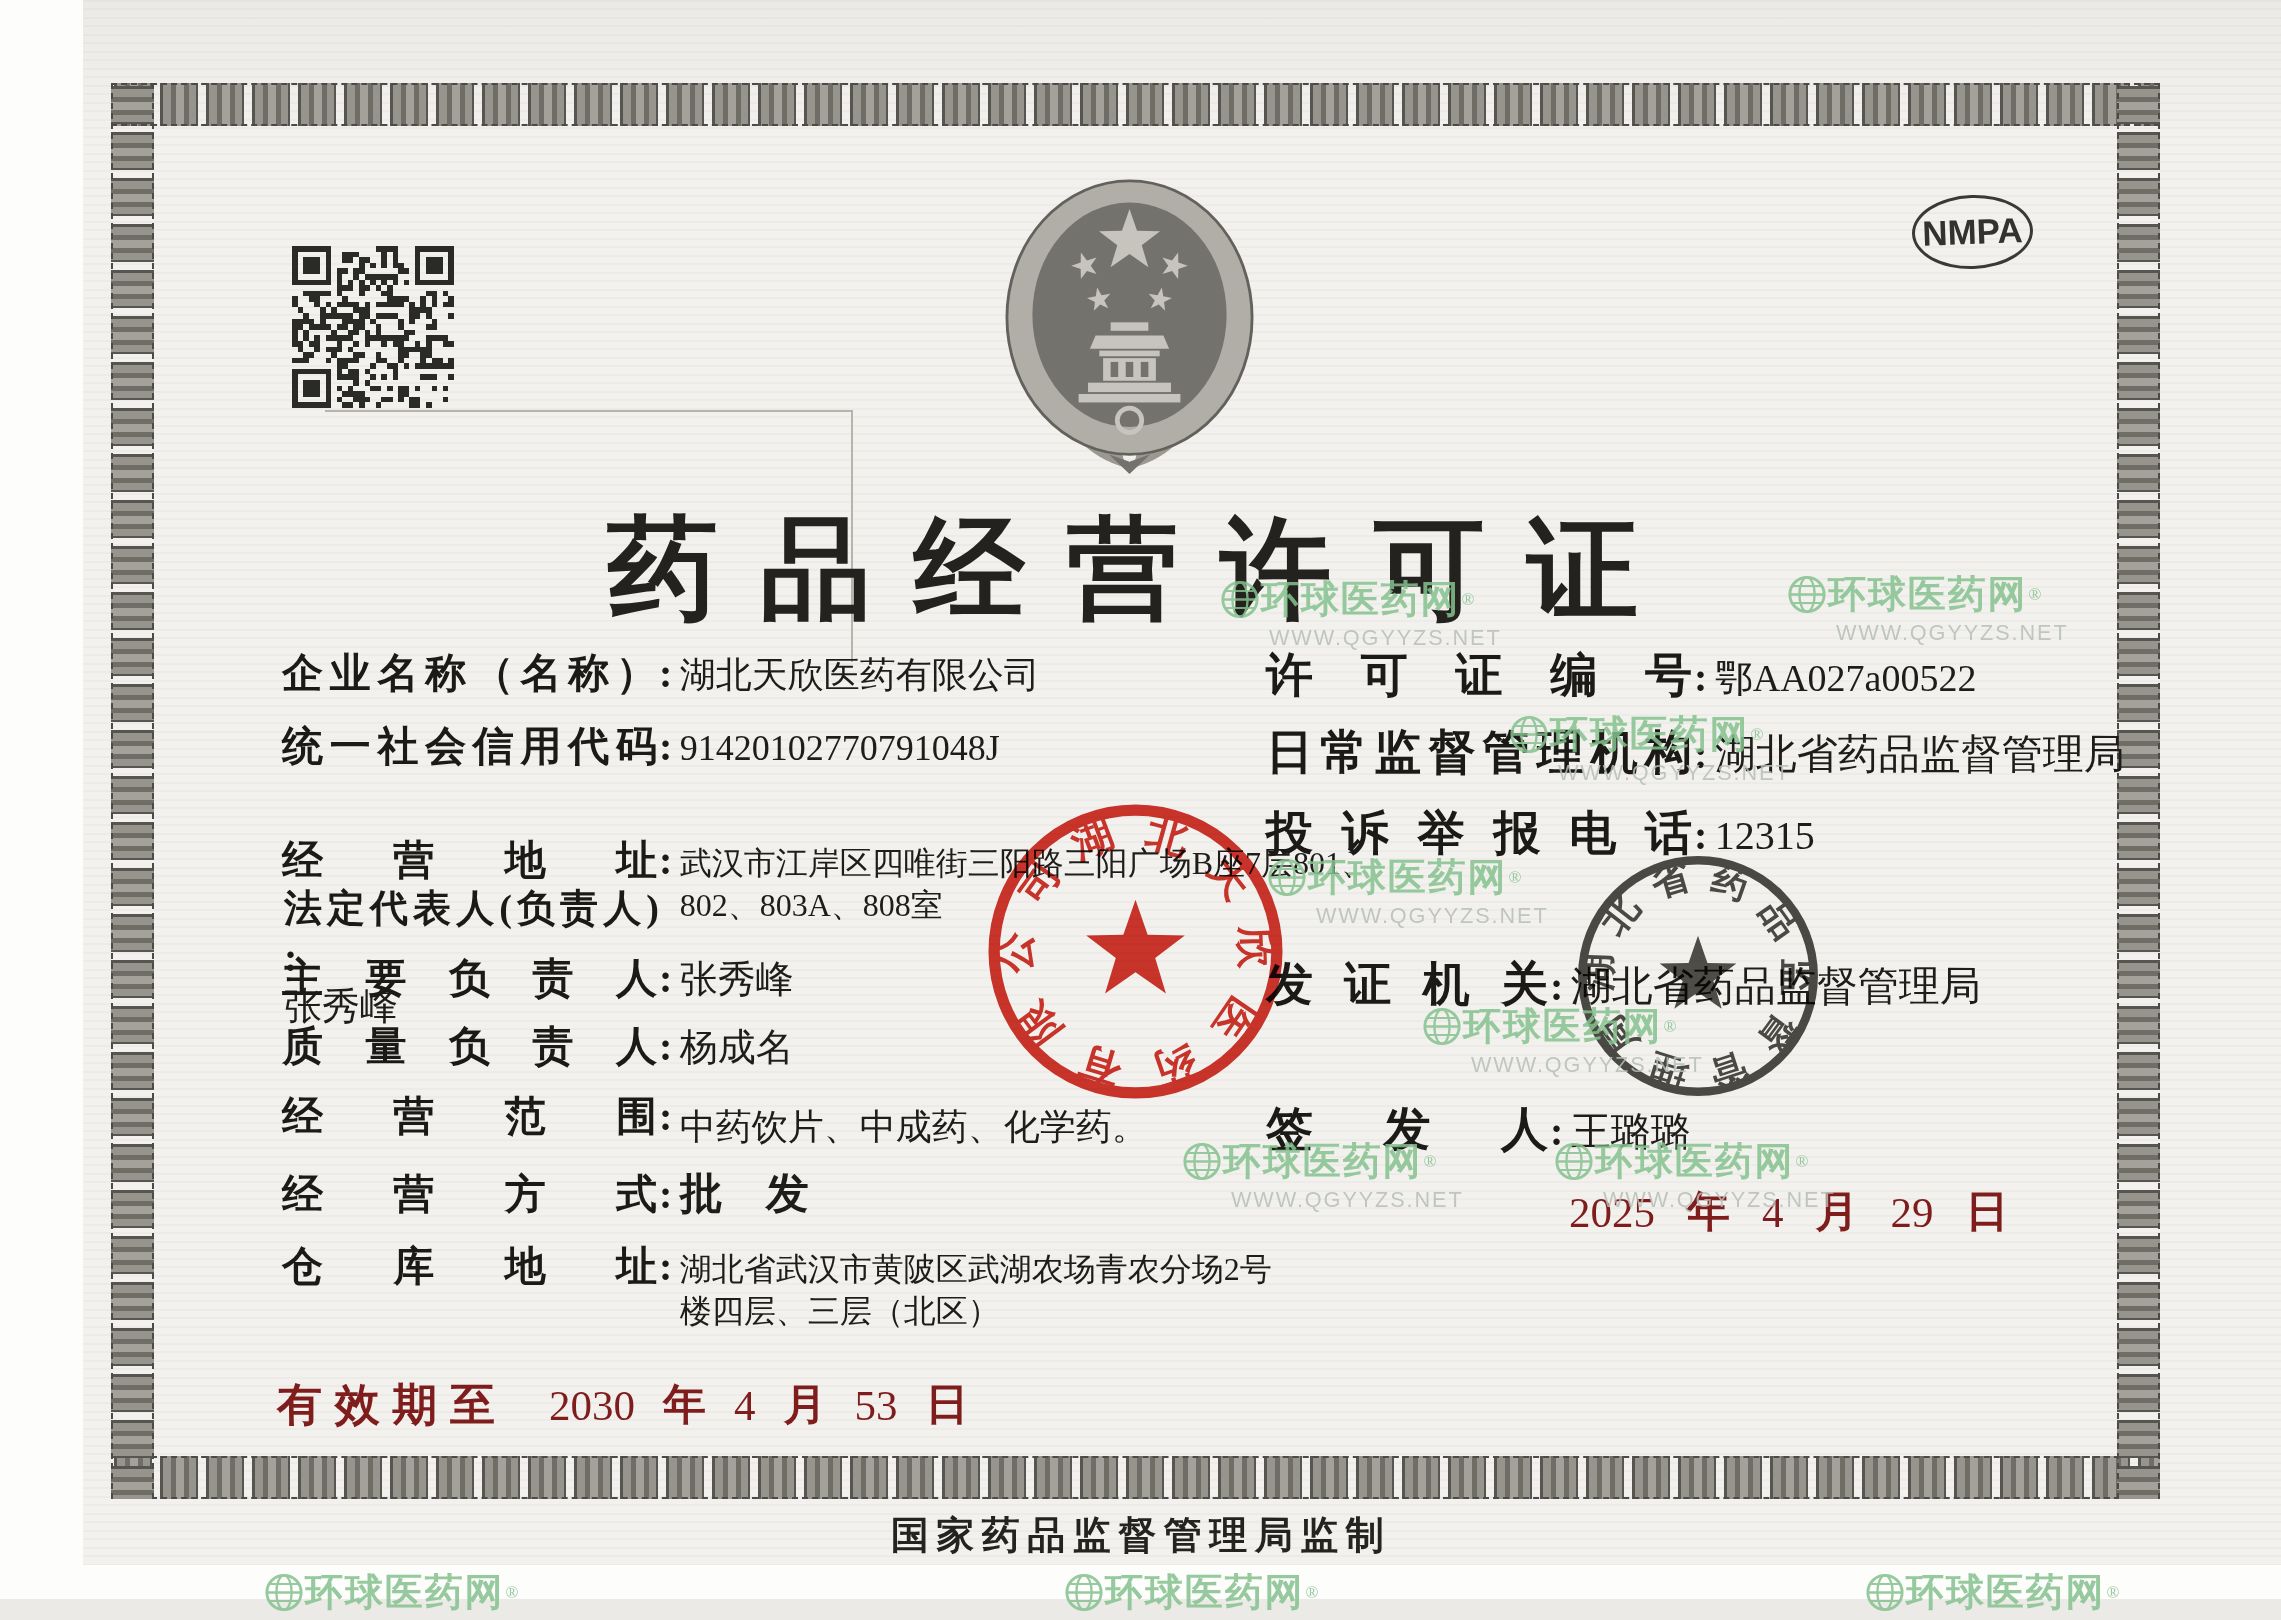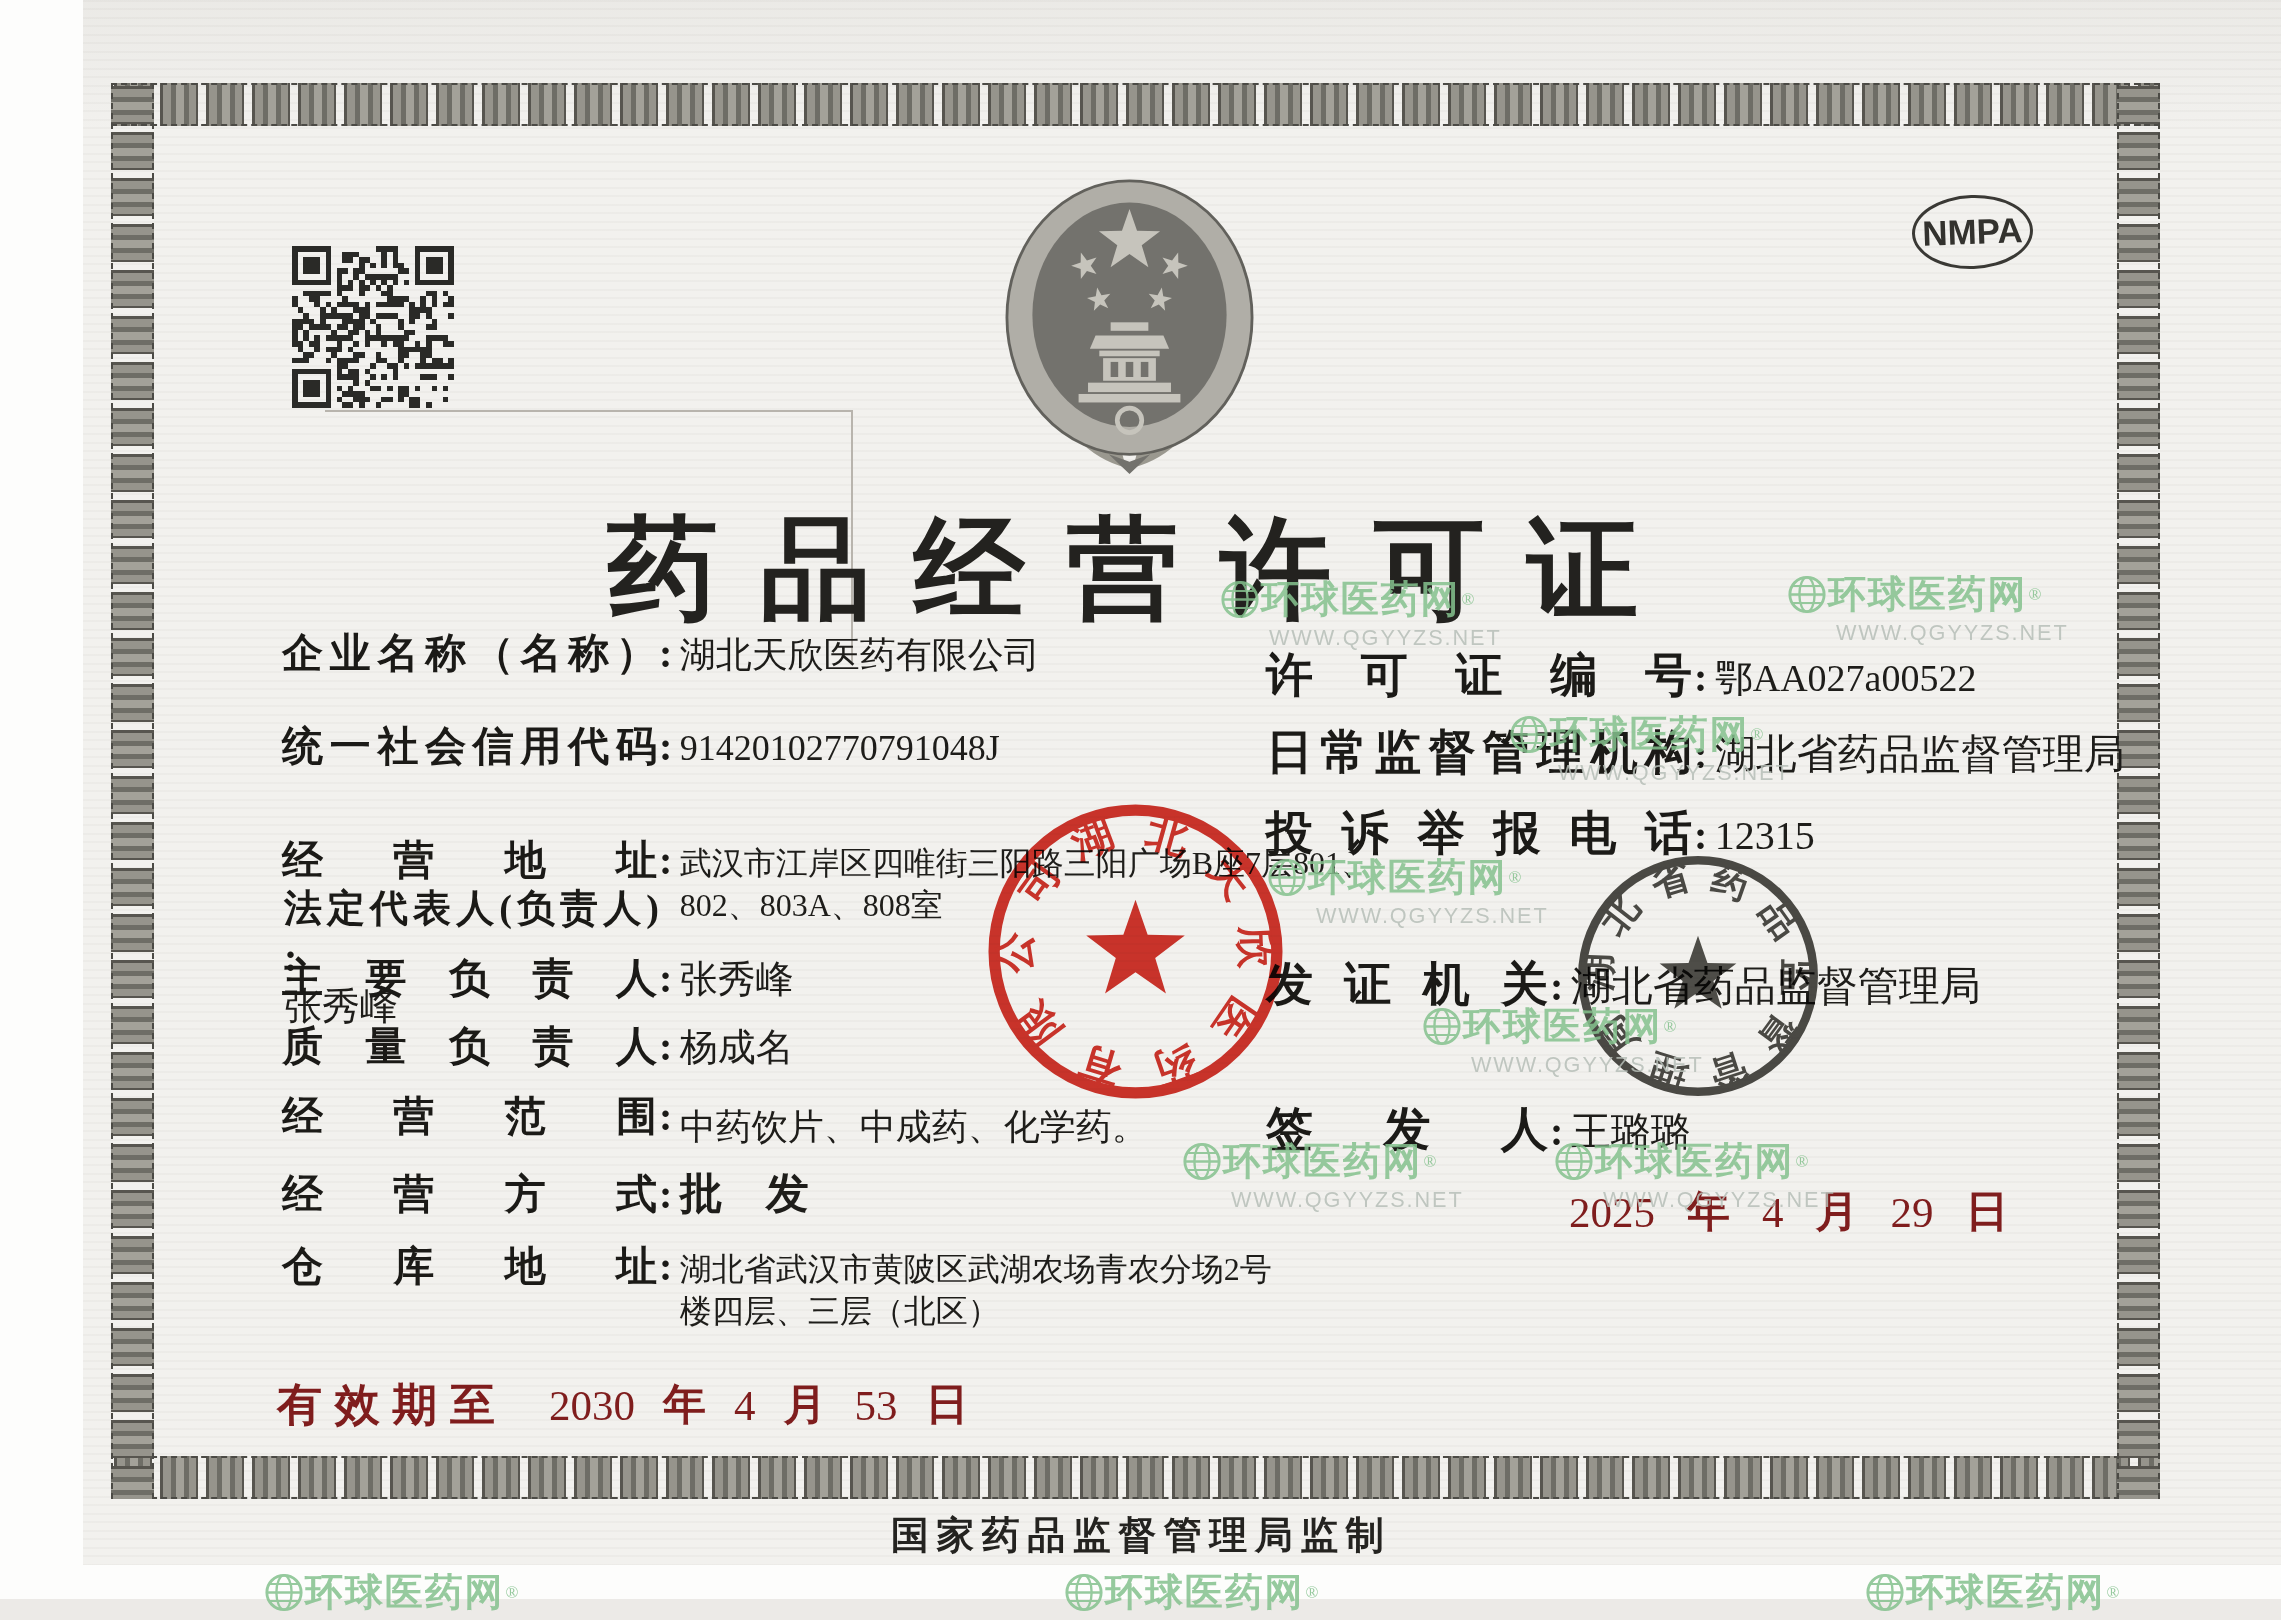--- a/index.html
+++ b/index.html
@@ -488,21 +488,21 @@
       <rect x="144" y="194" width="8" height="16"></rect>
     </g>
   </svg>
 
   <div id="nmpa">
       <span>NMPA</span>
     </div>
 
   <div id="title">药品经营许可证</div>
 
-  <div class="row" style="left:282px;top:626px;font-family:Liberation Serif, serif;">
+  <div class="row" style="left:282px;top:646px;font-family:Liberation Serif, serif;">
     <span class="lbl lw">企业名称（名称）</span>
       <span class="colon">:</span>
     <span class="val" style="font-size:36px;">湖北天欣医药有限公司</span>
   </div>
   <div class="row" style="left:282px;top:719px;">
     <span class="lbl lw">统一社会信用代码</span>
       <span class="colon">:</span>
     <span class="val" style="font-size:36px;">91420102770791048J</span>
   </div>
   <div class="row" style="left:282px;top:797px;margin-top:36px;">

